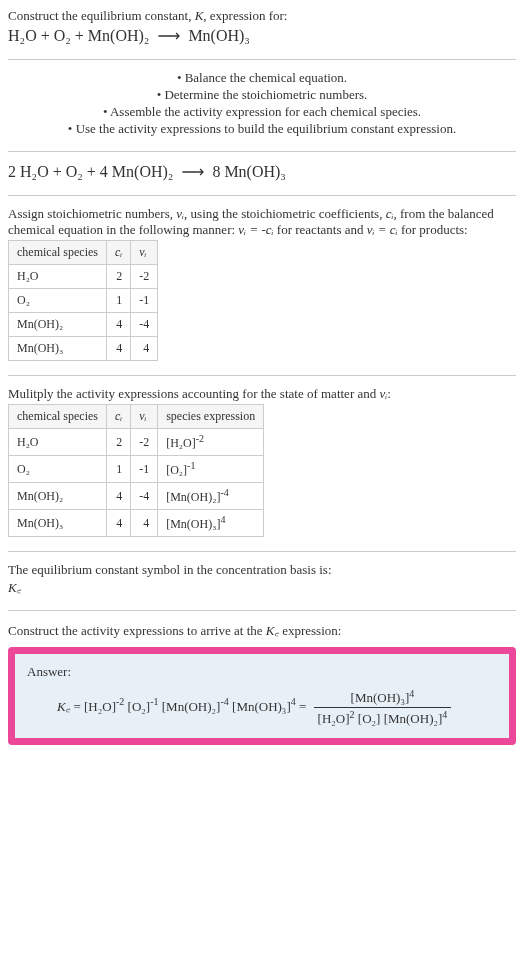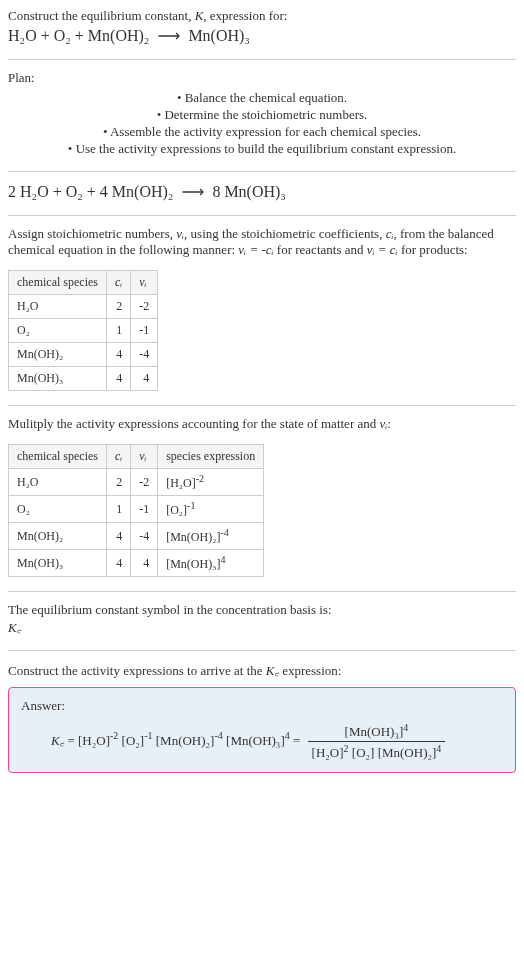--- a/index.html
+++ b/index.html
@@ -11,36 +11,36 @@
       background: #fff;
       padding: 8px;
     }
     .section { margin-bottom: 14px; }
     hr { border: none; border-top: 1px solid #ccc; margin: 10px 0; }
     .equation { margin-top: 2px; font-size: 16px; }
     .plan-list { margin-top: 4px; text-align: center; }
     .plan-item { margin-bottom: 1px; }
     table { 
       border-collapse: collapse; 
-      margin-top: 12px;
+      margin-top: 2px;
       font-size: 12px;
       font-family: Liberation Serif, serif;
     }
     th, td { 
       border: 1px solid #ccc; 
       padding: 4px 8px; 
       text-align: left;
     }
     th { background: #f5f5f5; font-weight: normal; }
     td.num { text-align: right; }
     .sup { vertical-align: super; font-size: 10px; }
     .italic { font-style: italic; }
     .answer-box {
       background: #e8f0f7;
-      border: 1px solid #ec4899;
+      border: 7px solid #ec4899;
       border-radius: 4px;
       padding: 10px 12px;
       margin-top: 8px;
     }
     .answer-label { margin-bottom: 8px; }
     .frac { display: inline-block; text-align: center; vertical-align: middle; margin: 0 4px; }
     .frac-num { display: block; border-bottom: 1px solid #333; padding: 0 4px 1px; }
     .frac-den { display: block; padding: 1px 4px 0; }
     .eq-line { white-space: nowrap; }
     .indent { margin-left: 30px; }
@@ -55,21 +55,20 @@
   <div class="equation eq-line">
     <span>H₂O + O₂ + Mn(OH)₂</span>
     &nbsp;<span>⟶</span>&nbsp;
     <span>Mn(OH)₃</span>
   </div>
 </div>
 
 <hr>
 
 <div class="section">
-  <div>Plan:</div>
   <div class="plan-list">
     <div class="plan-item">• Balance the chemical equation.</div>
     <div class="plan-item">• Determine the stoichiometric numbers.</div>
     <div class="plan-item">• Assemble the activity expression for each chemical species.</div>
     <div class="plan-item">• Use the activity expressions to build the equilibrium constant expression.</div>
   </div>
 </div>
 
 <hr>
 

